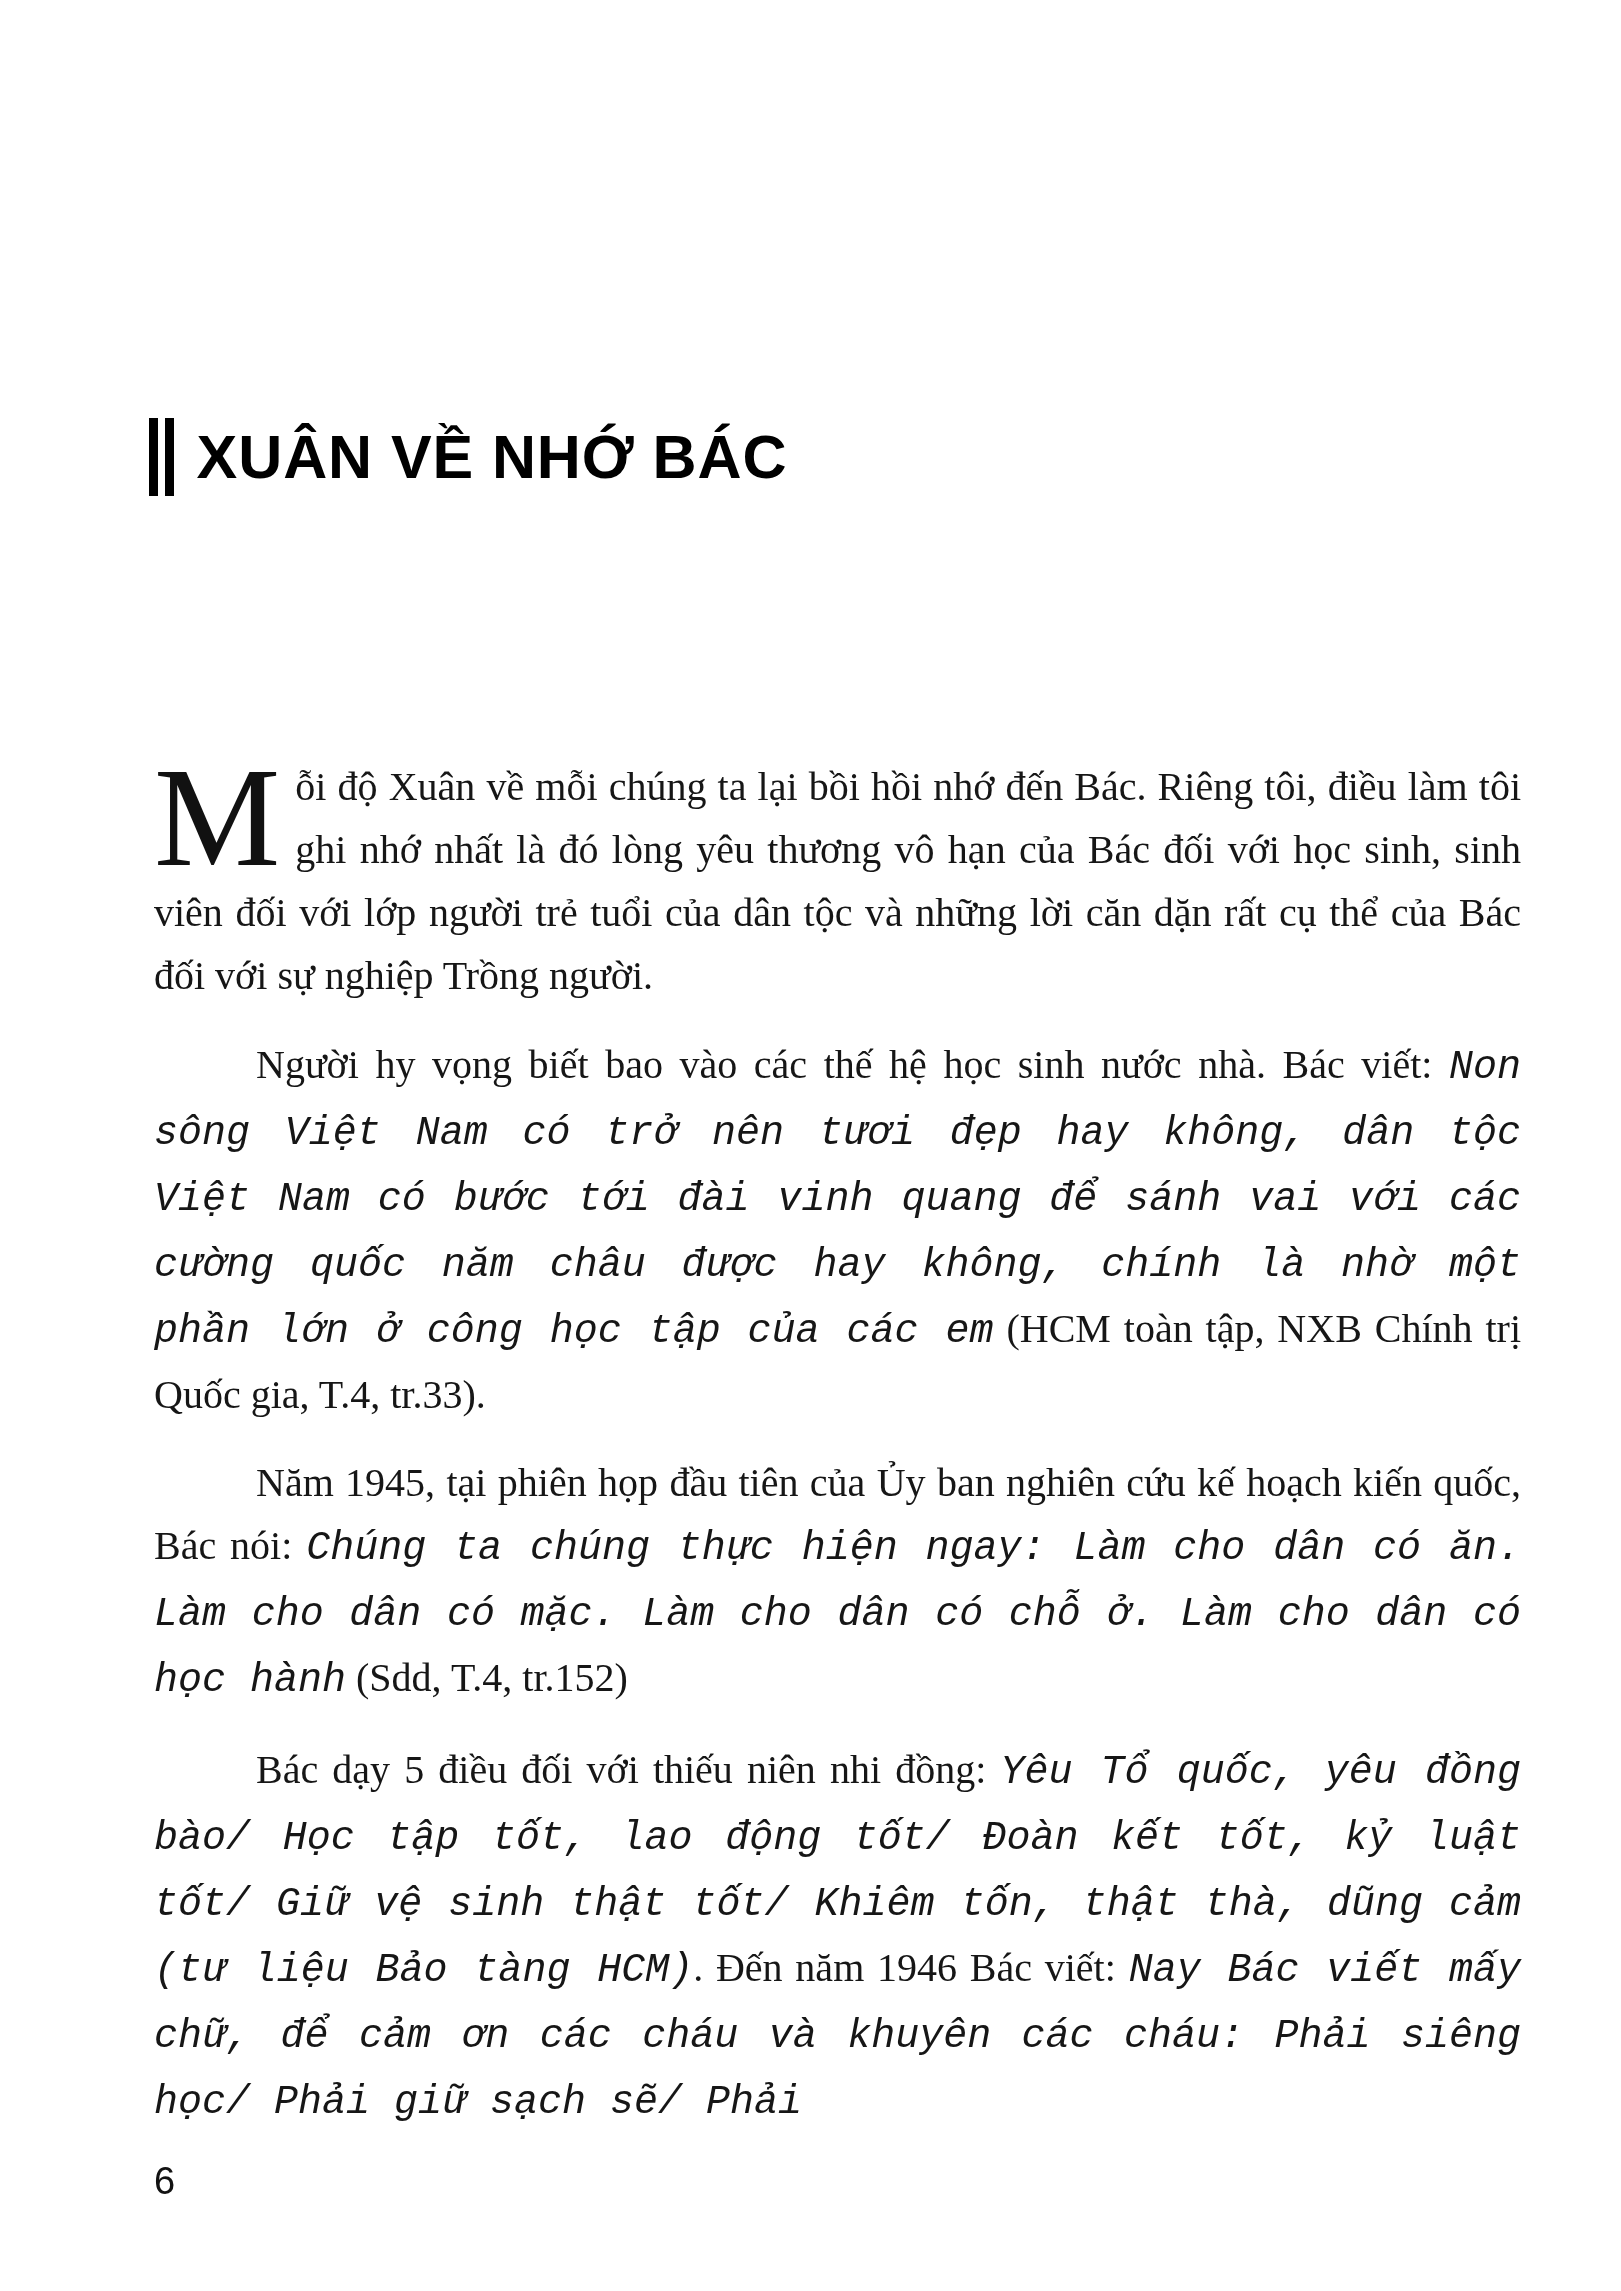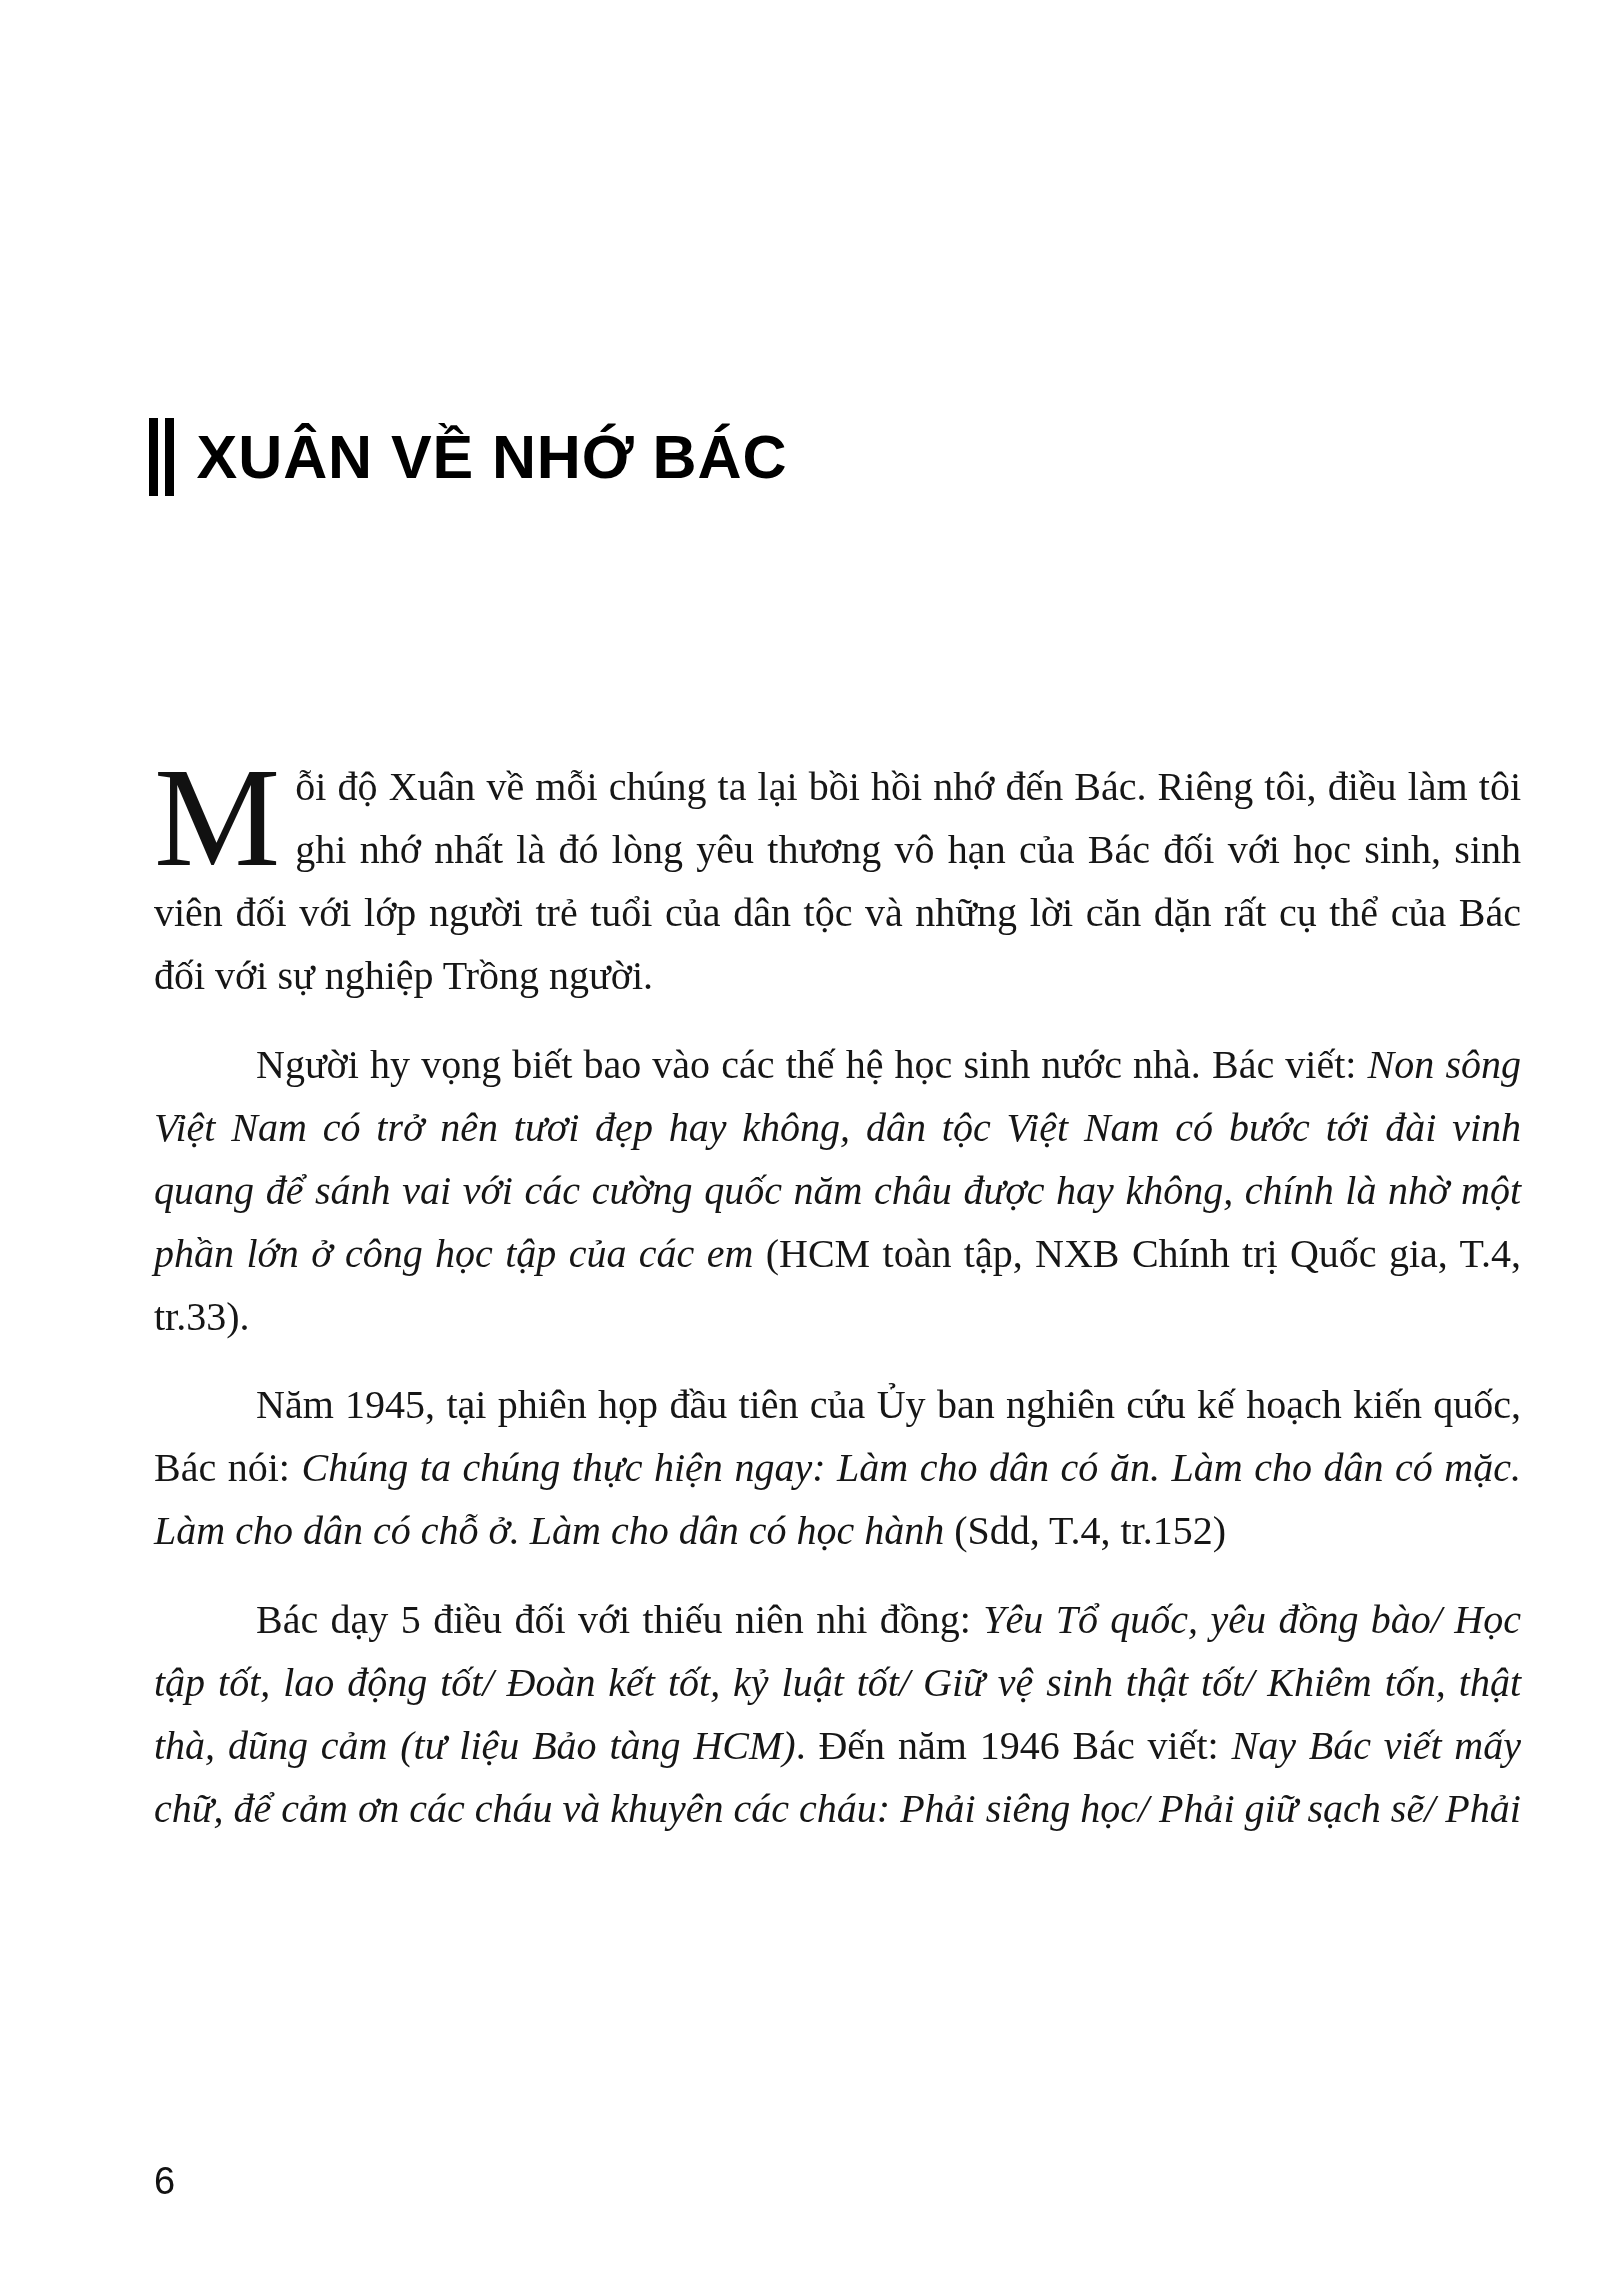--- a/index.html
+++ b/index.html
@@ -57,21 +57,21 @@
     color: #161616;
   }
   p.para.has-dropcap { text-indent: 0; }
   .dropcap {
     float: left;
     font-size: 142px;
     line-height: 112px;
     padding: 5.7px 15px 0 0;
     color: #111111;
   }
-  .run.it { font-style: italic; }
+  .run.it { font-style: italic; font-family: Liberation Mono, monospace; }
   .page-number {
     position: absolute;
     left: 124px;
     top: 2160px;
     font-family: "Liberation Sans", sans-serif;
     font-size: 38px;
     color: #121212;
   }
 </style>
 </head>

